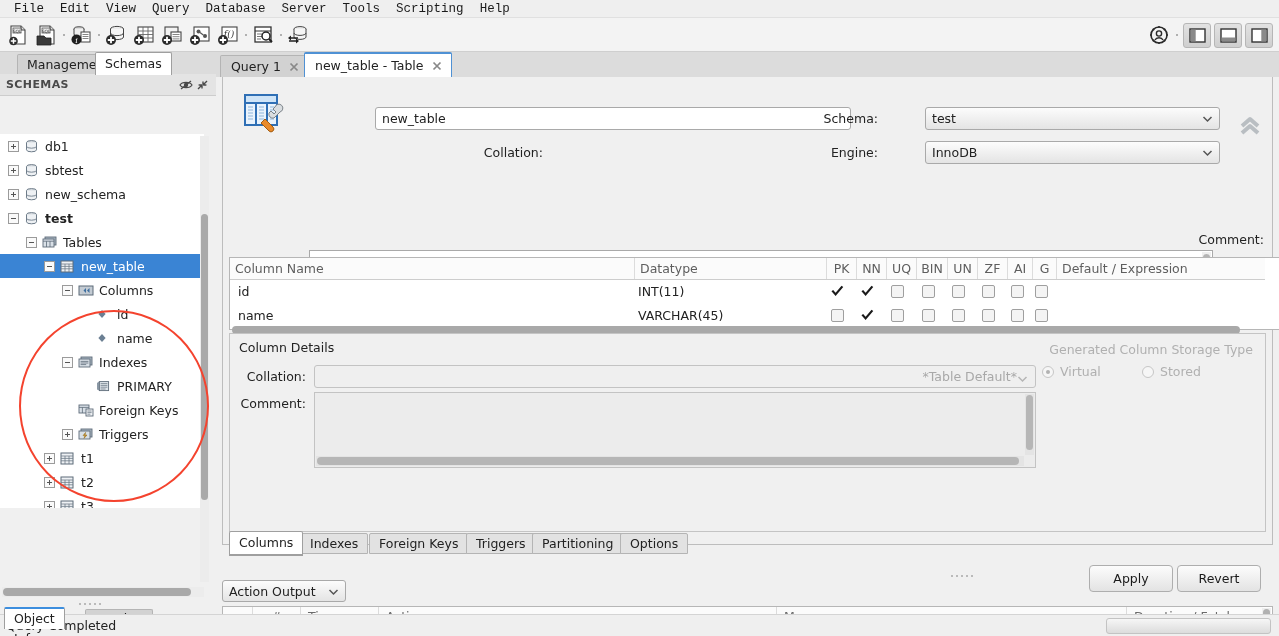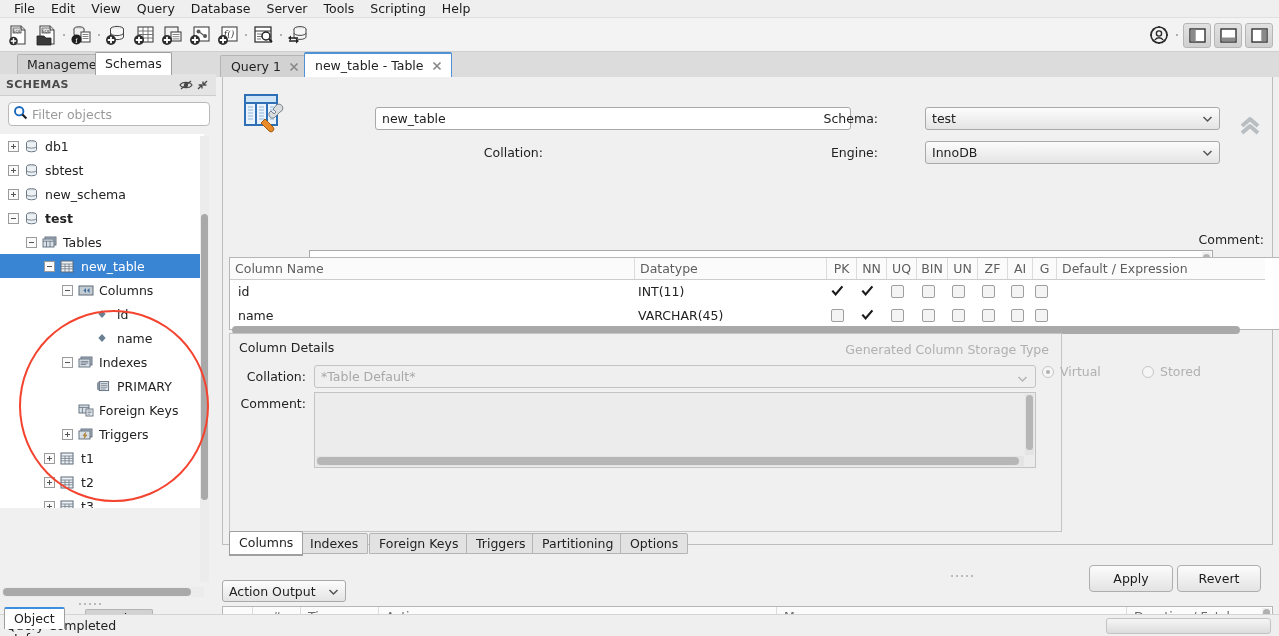--- a/index.html
+++ b/index.html
@@ -11,21 +11,21 @@
     -webkit-font-smoothing:antialiased;
   }
   .app { position:relative; width:1279px; height:636px; }
 
   
   .menubar {
     position:absolute; left:0; top:0; width:1279px; height:18px;
     background:#efefef; border-bottom:1px solid #e0e0e0;
     display:flex; align-items:center; padding-left:6px;
   }
-  .menubar .mi { padding:0 8px; font-size:12.5px; color:#1a1a1a; line-height:18px; cursor:default; }
+  .menubar .mi { padding:0 8px; font-size:12.5px; color:#1a1a1a; line-height:18px; cursor:default;font-family:Liberation Mono, monospace; }
 
   
   .toolbar {
     position:absolute; left:0; top:18px; width:1279px; height:34px;
     background:#f3f3f3; border-bottom:1px solid #cfcfcf;
     display:flex; align-items:center; padding-left:4px;
   }
   .tbtn { width:28px; height:28px; display:flex; align-items:center; justify-content:center; cursor:default; }
   .tsep { width:7px; height:28px; display:flex; align-items:center; justify-content:center; }
   .tsep i { display:block; width:2px; height:2px; background:#b0b0b0; }
@@ -188,21 +188,21 @@
     position:absolute; top:5px; width:13px; height:13px;
     background:#f4f4f4; border:1px solid #9f9f9f; border-radius:2px; cursor:default;
   }
   .cb.on { background:transparent; border:none; }
   .gridsb-v { position:absolute; right:1px; top:1px; width:9px; height:69px; background:#efefef; }
   .gridsb-v i { position:absolute; left:1px; top:1px; width:7px; height:56px; background:#b0b0b0; border-radius:4px; }
   .gridsb-h { position:absolute; left:2px; bottom:-6px; width:1014px; height:9px; }
   .gridsb-h i { position:absolute; left:0; top:0; width:1008px; height:8px; background:#a9a9a9; border-radius:4px; }
 
   
-  .details { position:absolute; left:6px; top:256px; width:833px; height:199px; background:#f0f0f0; border:1px solid #c4c4c4; }
+  .details { position:absolute; left:6px; top:256px; width:1037px; height:199px; background:#f0f0f0; border:1px solid #c4c4c4; }
   .dtitle { position:absolute; left:9px; top:6px; font-size:12.5px; color:#222; }
   .dlbl { position:absolute; font-size:12.5px; color:#222; text-align:right; }
   .dcombo {
     position:absolute; left:84px; top:31px; width:722px; height:23px;
     background:#efefef; border:1px solid #c3c3c3; border-radius:3px;
     font-size:12.5px; color:#a8a8a8; display:flex; align-items:center; padding:0 6px;
   }
   .dcombo .ca { width:12px; height:12px; }
   .dtext {
     position:absolute; left:84px; top:58px; width:722px; height:76px;
@@ -453,31 +453,20 @@
         </svg>
       </div>
       <div class="ic">
         <svg width="13" height="12" viewBox="0 0 13 12">
           <path d="M2 10 L6 6 M6 6 L2.6 6 M6 6 L6 9.4" stroke="#4a4a4a" stroke-width="1.4" fill="none"></path>
           <path d="M11 2 L7 6 M7 6 L10.4 6 M7 6 L7 2.6" stroke="#4a4a4a" stroke-width="1.4" fill="none"></path>
         </svg>
       </div>
     </div>
 
-    <div class="filterwrap">
-      <div class="filterbox">
-        <span>
-          <svg width="15" height="15" viewBox="0 0 15 15">
-            <circle cx="6.2" cy="6.2" r="4.2" fill="none" stroke="#1769bd" stroke-width="1.9"></circle>
-            <path d="M9.4 9.4 L13.4 13.4" stroke="#1a1a1a" stroke-width="2.1"></path>
-          </svg>
-        </span>
-        <input type="text" placeholder="Filter objects" style="">
-      </div>
-    </div>
 
     <div class="tree" id="tree-host">
         <div class="tnode" style="padding-left: 8px;">
           <span class="exp plus"></span>
           <span class="ti">
             <svg width="15" height="13" viewBox="0 0 15 13">
               <ellipse cx="7.5" cy="2.6" rx="5" ry="2" fill="#d8dde2" stroke="#6e7c89" stroke-width="1"></ellipse>
               <path d="M2.5 2.6 v7.2 a5 2 0 0 0 10 0 V2.6" fill="#eef1f4" stroke="#6e7c89" stroke-width="1"></path>
               <path d="M2.5 6.2 a5 2 0 0 0 10 0" fill="none" stroke="#6e7c89" stroke-width=".9"></path>
             </svg>
@@ -824,21 +813,21 @@
           </div>
         <div class="gridsb-h">
             <i></i>
           </div>
       </div>
 
       <div class="details">
         <div class="dtitle">Column Details</div>
         <div class="dlbl" style="left:0; top:35px; width:76px;">Collation:</div>
         <div class="dcombo">
-          <span class="cv" style="flex:1;">*Table Default*</span>
+          <span class="cv" style="flex:1;text-align:right;">*Table Default*</span>
           <span class="ca">
             <svg width="11" height="8" viewBox="0 0 11 8">
                 <path d="M1.5 2 L5.5 6 L9.5 2" fill="none" stroke="#b5b5b5" stroke-width="1.5"></path>
               </svg>
           </span>
         </div>
         <div class="dlbl" style="left:0; top:62px; width:76px;">Comment:</div>
         <div class="dtext">
           <div class="vb">
               <i></i>

